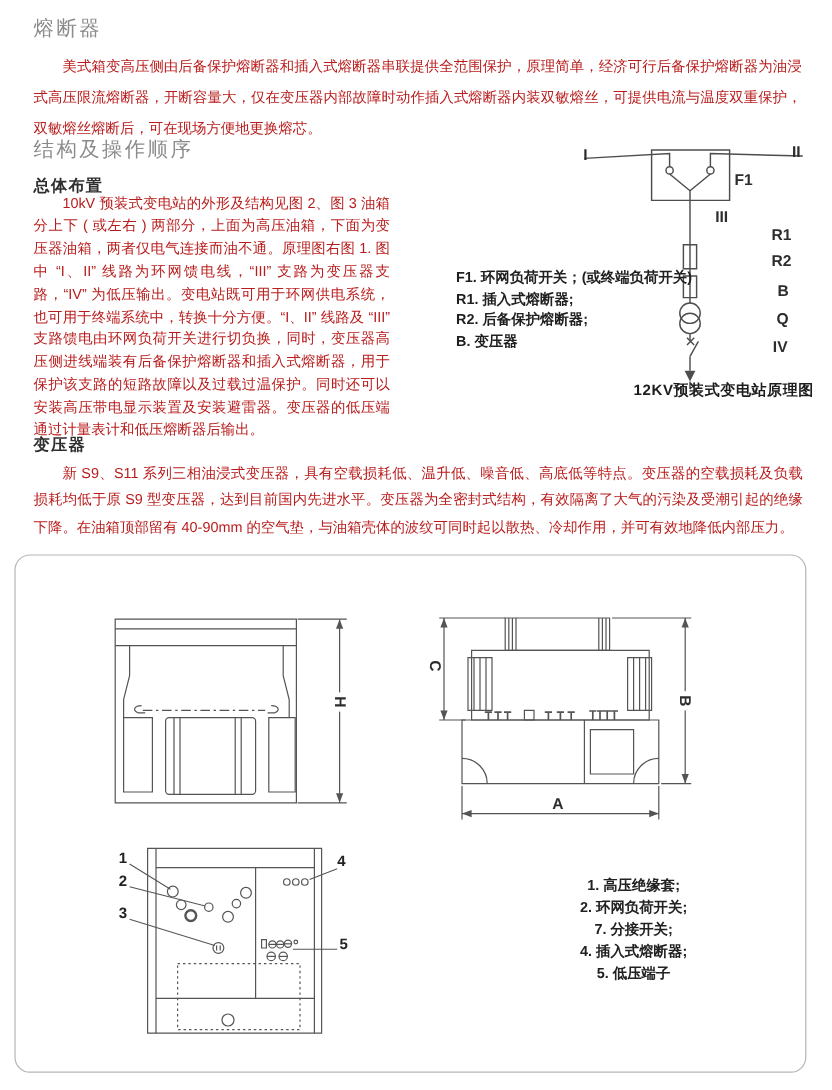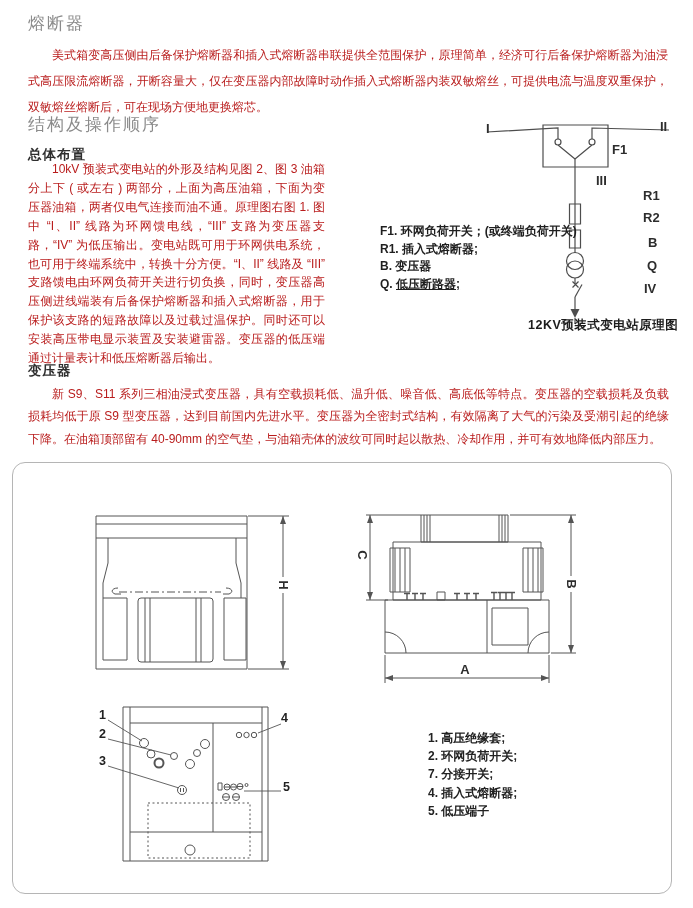--- a/index.html
+++ b/index.html
@@ -22,21 +22,21 @@
   .diag-label{position:absolute;font-size:13px;font-weight:bold;color:#2d2d2d;line-height:13px;}
   .clegend{left:336px;top:223px;width:220px;}
   .clegend .row{font-size:12px;font-weight:bold;color:#1f1f1f;line-height:17.5px;white-space:nowrap;padding-left:44px;}
   .clegend .row .u{text-decoration:underline;}
   #circuit-caption{left:528px;top:317px;font-size:12.5px;font-weight:bold;color:#1d1d1d;letter-spacing:0.5px;}
   #figure-box{left:12px;top:462px;width:658px;height:430px;border:1px solid #b5b5b5;border-radius:13px;}
   .dim-label{position:absolute;font-size:13px;font-weight:bold;color:#2d2d2d;background:#fff;
              width:16px;text-align:center;line-height:14px;}
   .rot90{transform:rotate(90deg);}
   .callout{position:absolute;font-size:12.5px;font-weight:bold;color:#222;line-height:12px;}
-  .flegend{left:428px;top:729px;width:200px;}
+  .flegend{left:428px;top:729px;width:200px;text-align:center;}
   .flegend .row{font-size:12px;font-weight:bold;color:#222;line-height:18.2px;white-space:nowrap;}
   svg{position:absolute;overflow:visible;}
   svg *{vector-effect:non-scaling-stroke;}
 </style>
 </head>
 <body>
 
 <h1 class="abs h-gray" id="fuse-title">熔断器</h1>
 <p class="abs para" id="p1">美式箱变高压侧由后备保护熔断器和插入式熔断器串联提供全范围保护，原理简单，经济可行后备保护熔断器为油浸式高压限流熔断器，开断容量大，仅在变压器内部故障时动作插入式熔断器内装双敏熔丝，可提供电流与温度双重保护，双敏熔丝熔断后，可在现场方便地更换熔芯。</p>
 
@@ -77,22 +77,22 @@
 <div class="diag-label" style="left:580px;top:174px;padding-left:16px;">III</div>
 <div class="diag-label" style="left:643px;top:189px;">R1</div>
 <div class="diag-label" style="left:643px;top:211px;">R2</div>
 <div class="diag-label" style="left:648px;top:236px;">B</div>
 <div class="diag-label" style="left:647px;top:259px;">Q</div>
 <div class="diag-label" style="left:644px;top:282px;">IV</div>
 
 <div class="abs clegend">
   <div class="row"><span>F1.</span> <span>环网负荷开关；(或终端负荷开关)</span></div>
   <div class="row"><span>R1.</span> <span>插入式熔断器;</span></div>
+  <div class="row"><span>R2.</span> <span>后备保护熔断器;</span></div>
   <div class="row"><span>B.</span> <span>变压器</span></div>
-  <div class="row"><span>Q.</span> <span class="u">低压断路器;</span></div>
 </div>
 
 <div class="abs" id="circuit-caption">12KV预装式变电站原理图</div>
 
 <h3 class="abs h-sub" id="transformer-title">变压器</h3>
 <p class="abs para" id="p3">新 S9、S11 系列三相油浸式变压器，具有空载损耗低、温升低、噪音低、高底低等特点。变压器的空载损耗及负载损耗均低于原 S9 型变压器，达到目前国内先进水平。变压器为全密封式结构，有效隔离了大气的污染及受潮引起的绝缘下降。在油箱顶部留有 40-90mm 的空气垫，与油箱壳体的波纹可同时起以散热、冷却作用，并可有效地降低内部压力。</p>
 
 <div class="abs" id="figure-box"></div>
 
 <svg class="abs" style="left:90px;top:505px;" width="205" height="170" viewBox="0 0 205 170" fill="none" stroke="#545454" stroke-width="1">

